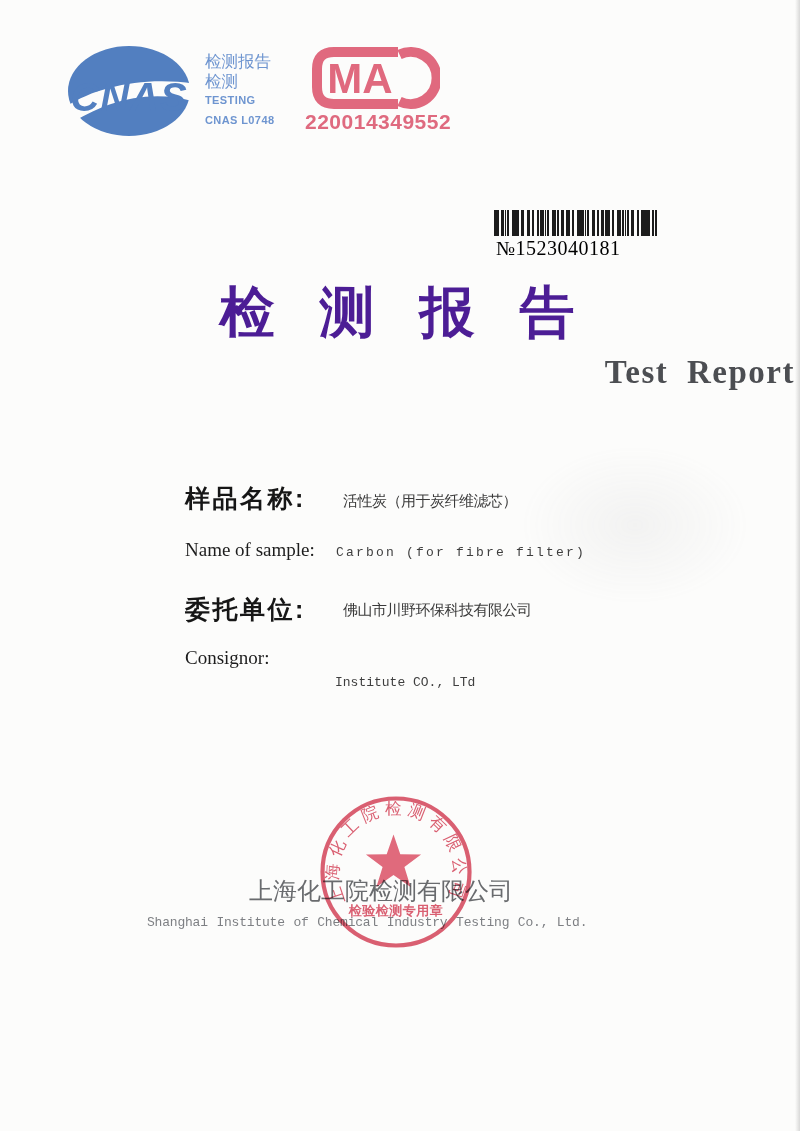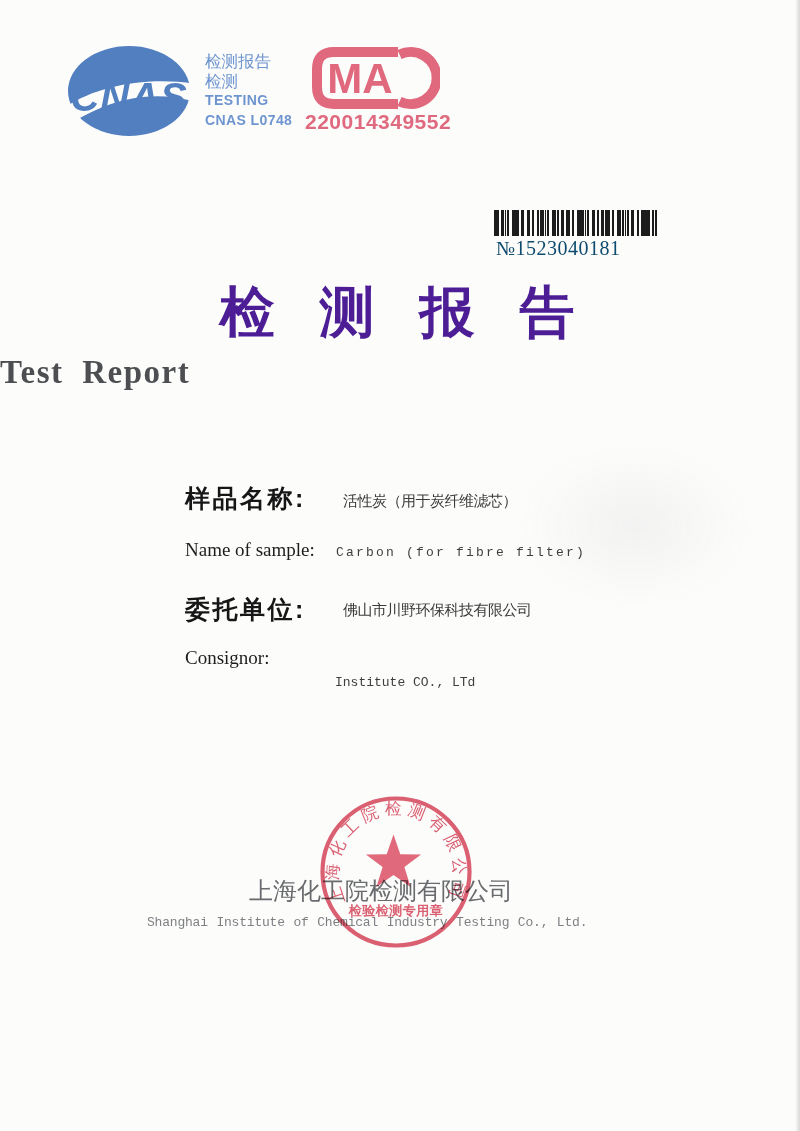--- a/index.html
+++ b/index.html
@@ -7,40 +7,40 @@
     position:relative;width:800px;height:1131px;margin:0 auto;
     background:#fcfcfb;overflow:hidden;
     font-family:"Liberation Sans",sans-serif;
   }
   .abs{position:absolute;}
   
   .cnas-logo{left:66px;top:44px;width:128px;height:96px;}
   .cnas-acronym{font:italic 700 40px "Liberation Sans",sans-serif;letter-spacing:1px;}
   .cnas-text{left:205px;top:52px;line-height:19.5px;color:#6e95d0;white-space:nowrap;}
   .cnas-text .cn{font-size:16.5px;}
-  .cnas-text .en{font-size:14px;font-weight:600;letter-spacing:.4px;}
+  .cnas-text .en{font-size:11px;font-weight:600;letter-spacing:.4px;}
   
   .cma-logo{left:308px;top:43px;width:132px;height:70px;}
   .cma-ma{font:700 42px "Liberation Sans",sans-serif;}
   .cma-number{left:305px;top:110px;width:138px;
     font-size:21px;font-weight:600;color:#df6a7f;letter-spacing:.5px;}
   
   .barcode{left:494px;top:210px;width:158px;height:26px;
     border-left:3px solid #1c1c1c;border-right:2px solid #1c1c1c;
     background-image:
       repeating-linear-gradient(90deg,#1c1c1c 0 2px,rgba(0,0,0,0) 2px 5px),
       repeating-linear-gradient(90deg,#1c1c1c 0 1px,rgba(0,0,0,0) 1px 8px),
       repeating-linear-gradient(90deg,rgba(0,0,0,0) 0 4px,#1c1c1c 4px 7px,rgba(0,0,0,0) 7px 13px);}
   .barcode-number{left:496px;top:237px;font-family:"Liberation Serif",serif;
-    font-size:20px;color:#0c4a6e;letter-spacing:.5px;text-align:right;}
+    font-size:20px;color:#000000;letter-spacing:.5px;text-align:right;}
   
   .title-zh{left:0;top:274px;width:790px;margin:2px;text-align:center;
     font-size:55px;font-weight:700;color:#4c1d95;
     letter-spacing:45px;padding-left:45px;box-sizing:border-box;white-space:nowrap;}
-  .title-en{left:0;top:354px;width:795px;margin:0;text-align:left;
+  .title-en{left:0;top:354px;width:795px;margin:0;text-align:right;
     font-family:"Liberation Serif",serif;font-size:33px;font-weight:700;
     color:#4c4e52;letter-spacing:1.5px;word-spacing:9px;}
   
   .lbl-zh{left:185px;font-size:25px;font-weight:700;color:#161616;letter-spacing:2.5px;white-space:nowrap;}
   .lbl-en{left:185px;font-family:"Liberation Serif",serif;font-size:19px;color:#1d1d1d;white-space:nowrap;}
   .val-zh{left:337px;font-size:15px;color:#3a3a3a;letter-spacing:-.5px;white-space:nowrap;margin-left:6px;}
   .val-mono{left:336px;font-family:"Liberation Mono",monospace;font-size:13px;color:#3e3e3e;white-space:nowrap;}
   .val-carbon{letter-spacing:2.2px;}
   .val-just{width:303px;white-space:normal;text-align:justify;text-align-last:justify;}
   

